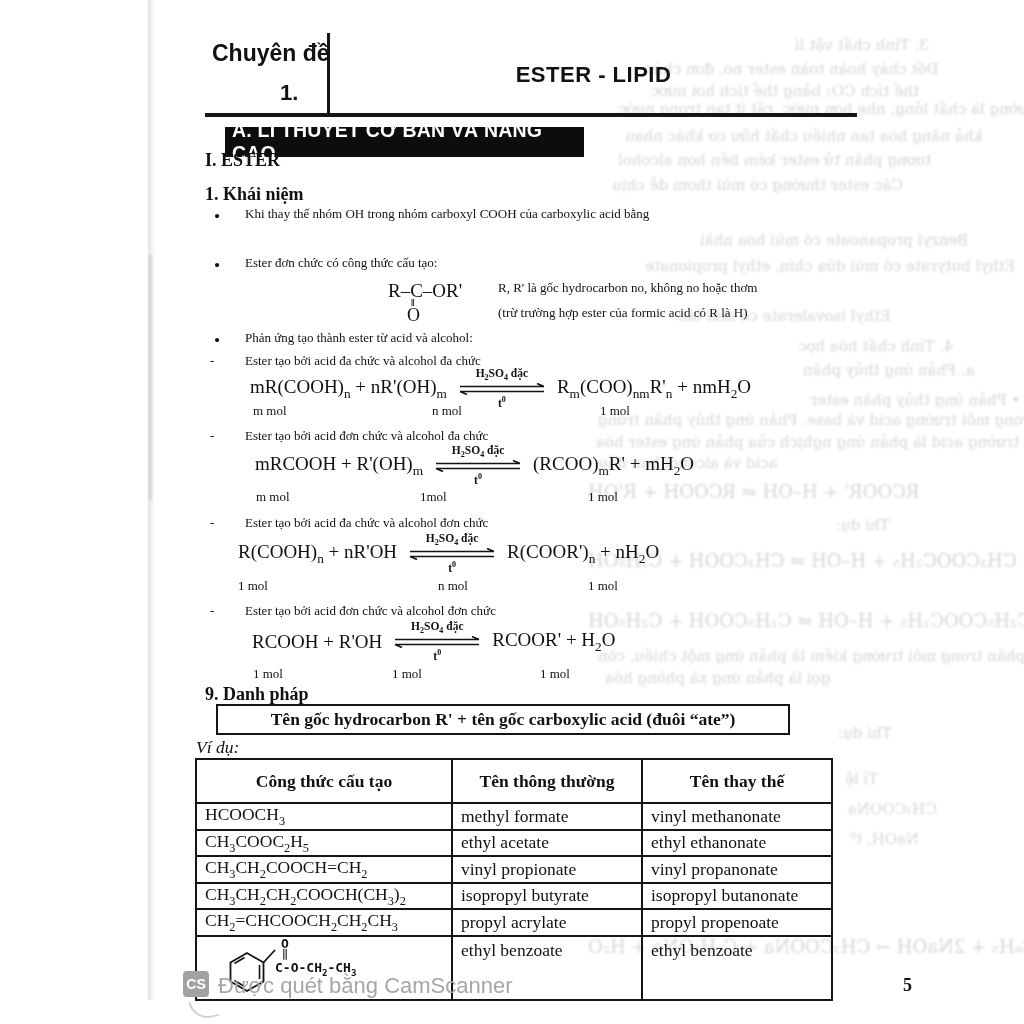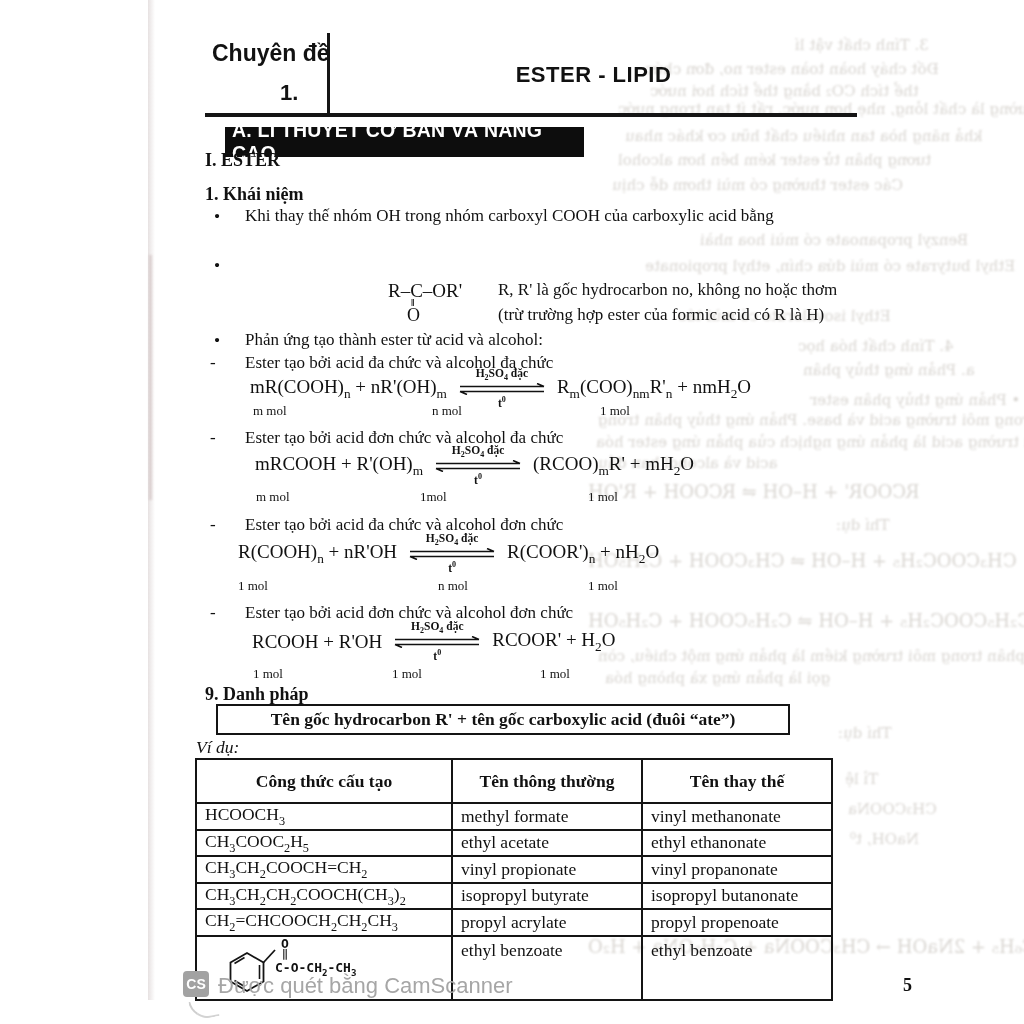--- a/index.html
+++ b/index.html
@@ -15,21 +15,21 @@
   .bleed{position:absolute;color:#b9b3ab;opacity:.55;filter:blur(1.3px);
          transform:scaleX(-1);font-size:15px;white-space:nowrap;
          font-family:"DejaVu Serif",serif;}
   .bleed-lg{font-size:18px;}
   
   .vline{width:2.5px;background:#151515;}
   .hrule{background:#151515;}
   .banner{background:#0d0d0d;color:#fff;display:flex;align-items:center;padding-left:7px;
           font-size:19.5px;letter-spacing:.2px;margin-left:20px;}
   
-  .t{font-size:17px;white-space:nowrap;}
+  .t{font-size:13px;white-space:nowrap;}
   .bul{font-size:17.5px;}
   
   .eq{display:flex;align-items:center;white-space:nowrap;font-size:19px;}
   .eq .part{white-space:nowrap;}
   .arrowblk{display:inline-flex;flex-direction:column;align-items:center;margin:0 9px;line-height:1;}
   .arrowblk .cat{font-size:11.5px;font-weight:bold;margin-bottom:1px;white-space:nowrap;}
   .arrowblk .temp{font-size:11.5px;font-weight:bold;margin-top:1px;}
   .mol{font-size:13px;white-space:nowrap;}
   sub{font-size:70%;}
   sup{font-size:70%;}
@@ -102,20 +102,21 @@
 
   <div class="abs banner sans b" style="left:205px;top:127px;width:352px;height:30px;">A. LÍ THUYẾT CƠ BẢN VÀ NÂNG CAO</div>
 
   <div class="abs b" style="left:205px;top:150px;font-size:18px;">I. ESTER</div>
   <div class="abs b" style="left:205px;top:184px;font-size:18px;">1. Khái niệm</div>
 
   <span class="abs bul" style="left:214px;top:206px;">•</span>
   <div class="abs t" style="left:245px;top:206px;">Khi thay thế nhóm OH trong nhóm carboxyl COOH của carboxylic acid bằng</div>
 
   <span class="abs bul" style="left:214px;top:255px;">•</span>
+  <div class="abs t" style="left:245px;top:255px;">Ester đơn chức có công thức cấu tạo:</div>
   <div class="abs" style="left:388px;top:280px;font-size:19px;white-space:nowrap;">R–C–OR'</div>
   <div class="abs" style="left:411px;top:296px;font-size:11px;font-weight:bold;">‖</div>
   <div class="abs" style="left:407px;top:305px;font-size:18px;">O</div>
   <div class="abs t" style="left:498px;top:305px;">(trừ trường hợp ester của formic acid có R là H)</div>
   <div class="abs t" style="left:498px;top:280px;">R, R' là gốc hydrocarbon no, không no hoặc thơm</div>
 
   <span class="abs bul" style="left:214px;top:330px;">•</span>
   <div class="abs t" style="left:245px;top:330px;">Phản ứng tạo thành ester từ acid và alcohol:</div>
 
   <span class="abs t" style="left:210px;top:353px;">-</span>

